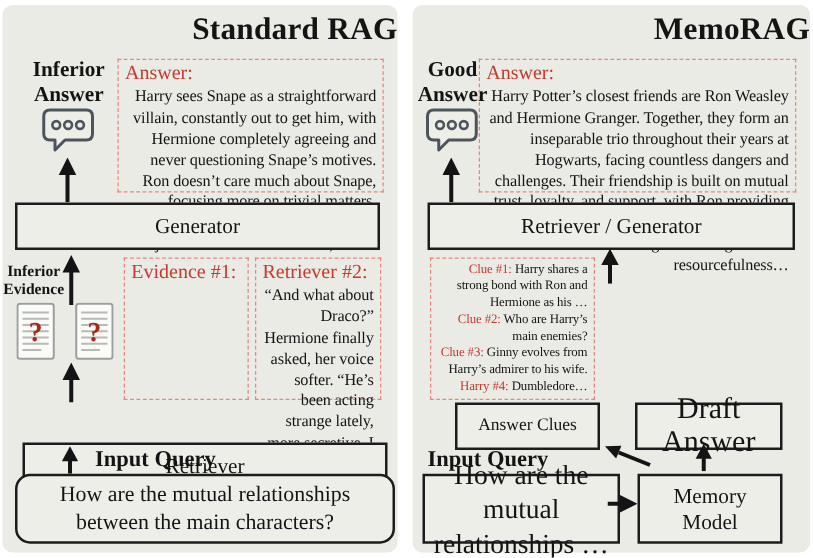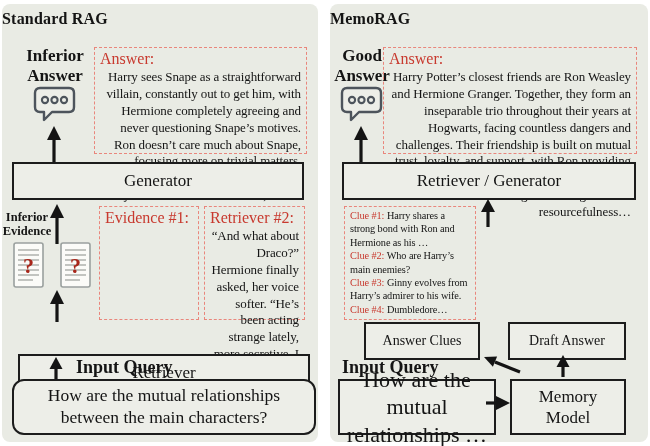--- a/index.html
+++ b/index.html
@@ -1,28 +1,28 @@
 <!DOCTYPE html>
 <html><head>
 <meta charset="utf-8">
 <style>
   html,body{margin:0;padding:0;background:#ffffff;}
   body{width:650px;height:446px;position:relative;font-family:"Liberation Serif","DejaVu Serif",serif;color:#141414;}
   .panel{position:absolute;top:4px;height:438px;background:#e9ebe4;border-radius:8px;}
   #panel-left{left:2px;width:316px;}
   #panel-right{left:330px;width:318px;}
-  .ptitle{position:absolute;top:6px;left:0;width:100%;text-align:left;font-size:16px;font-weight:bold;letter-spacing:.2px;}
+  .ptitle{position:absolute;top:6px;left:0;width:100%;text-align:right;font-size:25px;font-weight:bold;letter-spacing:.2px;}
   .side-label{position:absolute;text-align:center;font-weight:bold;font-size:17px;line-height:1.18;white-space:pre-line;}
   .small-label{position:absolute;text-align:center;font-weight:bold;font-size:12.5px;line-height:1.15;white-space:pre-line;}
   .solid-box{position:absolute;background:#edeee8;border:2px solid #1c1c1c;display:flex;align-items:center;justify-content:center;text-align:center;}
   .solid-box .cap{font-size:17px;}
   .dashed{position:absolute;border:1.6px dashed #e9867c;padding:2px 5px;box-sizing:border-box;}
   .dashed .rlab{color:#c8392e;text-align:left;font-size:16px;margin-bottom:1px;}
   .dashed .dtext{font-size:13px;line-height:1.3;text-align:right;letter-spacing:-0.1px;}
-  .dashed .dtext-left{font-size:10.3px;line-height:1.3;text-align:left;letter-spacing:-0.1px;}
+  .dashed .dtext-left{font-size:10.3px;line-height:1.3;text-align:right;letter-spacing:-0.1px;}
   .rinline{color:#c8392e;}
   .iq{position:absolute;font-weight:bold;font-size:18px;}
   .arr{position:absolute;}
   .qbox{font-size:17.5px;line-height:1.25;padding:0 6px;border-radius:12px;}
   .qbox-sm{font-size:22px;line-height:1.25;padding:0 4px;}
   .pre{white-space:pre-line;}
 </style>
 </head>
 <body>
 
@@ -145,29 +145,29 @@
 
   <svg class="arr" style="left:150px;top:195px;" width="16" height="28" viewBox="0 0 16 28">
     <line x1="8" y1="28" x2="8" y2="11" stroke="#141414" stroke-width="3.2"></line>
       <polygon points="8,0 1,13 15,13" fill="#141414"></polygon>
   </svg>
 
   <div class="dashed" style="left:14px;top:202px;width:132px;height:114px;">
     <div class="dtext-left"><span class="rinline">Clue #1:</span> <span>Harry shares a strong bond with Ron and Hermione as his …</span></div>
     <div class="dtext-left"><span class="rinline">Clue #2:</span> <span>Who are Harry’s main enemies?</span></div>
     <div class="dtext-left"><span class="rinline">Clue #3:</span> <span>Ginny evolves from Harry’s admirer to his wife.</span></div>
-    <div class="dtext-left"><span class="rinline">Clue #4:</span> <span>Dumbledore…</span></div>
+    <div class="dtext-left"><span class="rinline">Harry #4:</span> <span>Dumbledore…</span></div>
   </div>
 
 
   <div class="solid-box" style="left:34px;top:318px;width:112px;height:34px;">
     <span style="font-size:14px;">Answer Clues</span>
   </div>
   <div class="solid-box" style="left:178px;top:318px;width:114px;height:34px;">
-    <span style="font-size:14px;font-family:Liberation Serif, serif;">Draft Answer</span>
+    <span style="font-size:24px;font-family:Liberation Serif, serif;">Draft Answer</span>
   </div>
 
   <div class="iq" style="left:12px;top:353px;">Input Query</div>
 
   <svg class="arr" style="left:148px;top:349px;" width="44" height="22" viewBox="0 0 44 22">
     <line x1="42" y1="19" x2="17" y2="9" stroke="#141414" stroke-width="3.2"></line>
     <polygon points="6,4 19.1,3.6 14.9,13.8" fill="#141414"></polygon>
   </svg>
 
   <svg class="arr" style="left:225px;top:351px;" width="16" height="22" viewBox="0 0 16 22">

